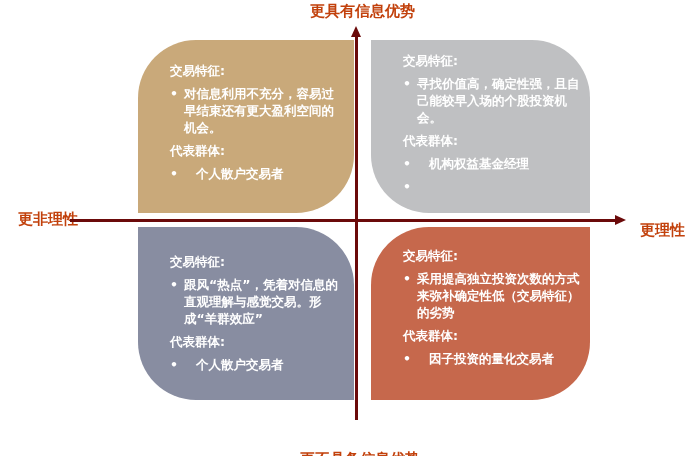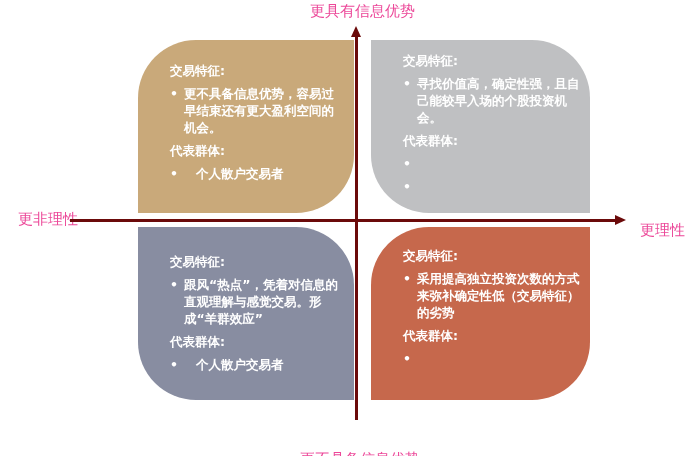--- a/index.html
+++ b/index.html
@@ -1,18 +1,18 @@
 <!DOCTYPE html>
 <html><head>
   <meta charset="utf-8">
   <style>
     html, body { margin: 0; padding: 0; background: #ffffff; }
     body { width: 700px; height: 456px; position: relative; overflow: hidden;
            font-family: "DejaVu Sans", "Liberation Sans", sans-serif; }
-    .axis-label { position: absolute; font-weight: normal; color: #ec4899; font-size: 15px; white-space: nowrap; }
+    .axis-label { position: absolute; font-weight: bold; color: #c2410c; font-size: 15px; white-space: nowrap; }
     .axis-top { left: 310px; top: 2px; }
     .axis-bottom { left: 300px; top: 450px; }
     .axis-left { left: 18px; top: 210px; }
     .axis-right { left: 640px; top: 221px; }
     .vline { position: absolute; left: 355px; top: 36px; width: 3px; height: 384px; background: #6b0a0a; }
     .varrow { position: absolute; left: 351px; top: 26px; width: 0; height: 0;
               border-left: 5.5px solid transparent; border-right: 5.5px solid transparent; border-bottom: 11px solid #6b0a0a; }
     .hline { position: absolute; left: 70px; top: 219px; width: 546px; height: 3px; background: #6b0a0a; }
     .harrow { position: absolute; left: 615px; top: 215px; width: 0; height: 0;
               border-top: 5.5px solid transparent; border-bottom: 5.5px solid transparent; border-left: 11px solid #6b0a0a; }
@@ -37,38 +37,39 @@
 
 <div class="vline"></div>
 <div class="varrow"></div>
 <div class="hline"></div>
 <div class="harrow"></div>
 
 <div class="quad q-tl">
   <div class="q-heading">交易特征:</div>
   <div class="bullet">
     <span class="dot">•</span>
-    <span class="txt">更不具备信息优势，容易过早结束还有更大盈利空间的机会。</span>
+    <span class="txt">对信息利用不充分，容易过早结束还有更大盈利空间的机会。</span>
   </div>
   <div class="q-heading">代表群体:</div>
   <div class="bullet rep">
     <span class="dot">•</span>
     <span class="txt">个人散户交易者</span>
   </div>
 </div>
 
 <div class="quad q-tr">
   <div class="q-heading">交易特征:</div>
   <div class="bullet">
     <span class="dot">•</span>
     <span class="txt">寻找价值高，确定性强，且自己能较早入场的个股投资机会。</span>
   </div>
   <div class="q-heading">代表群体:</div>
   <div class="bullet rep">
     <span class="dot">•</span>
+    <span class="txt">机构权益基金经理</span>
   </div>
   <div class="bullet rep">
     <span class="dot">•</span>
   </div>
 </div>
 
 <div class="quad q-bl">
   <div class="q-heading">交易特征:</div>
   <div class="bullet">
     <span class="dot">•</span>
@@ -83,14 +84,15 @@
 
 <div class="quad q-br">
   <div class="q-heading">交易特征:</div>
   <div class="bullet">
     <span class="dot">•</span>
     <span class="txt">采用提高独立投资次数的方式来弥补确定性低（交易特征）的劣势</span>
   </div>
   <div class="q-heading">代表群体:</div>
   <div class="bullet rep">
     <span class="dot">•</span>
+    <span class="txt">因子投资的量化交易者</span>
   </div>
 </div>
 
 </body></html>

